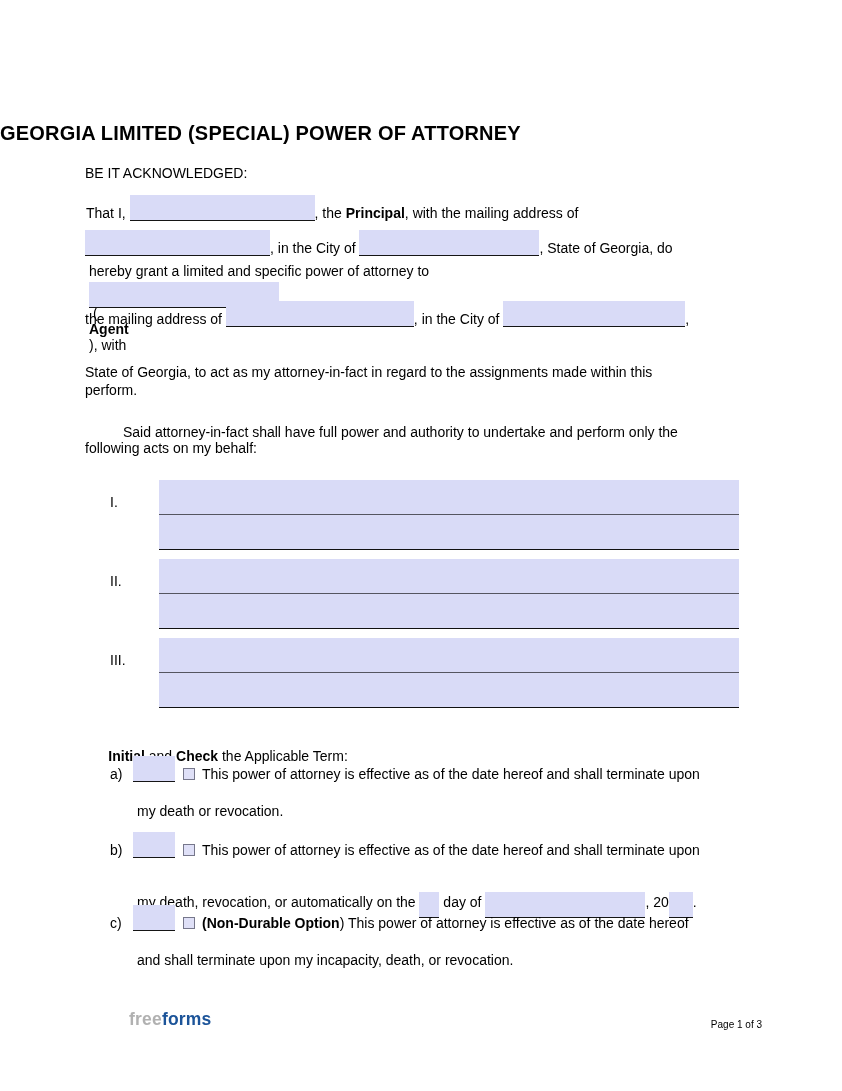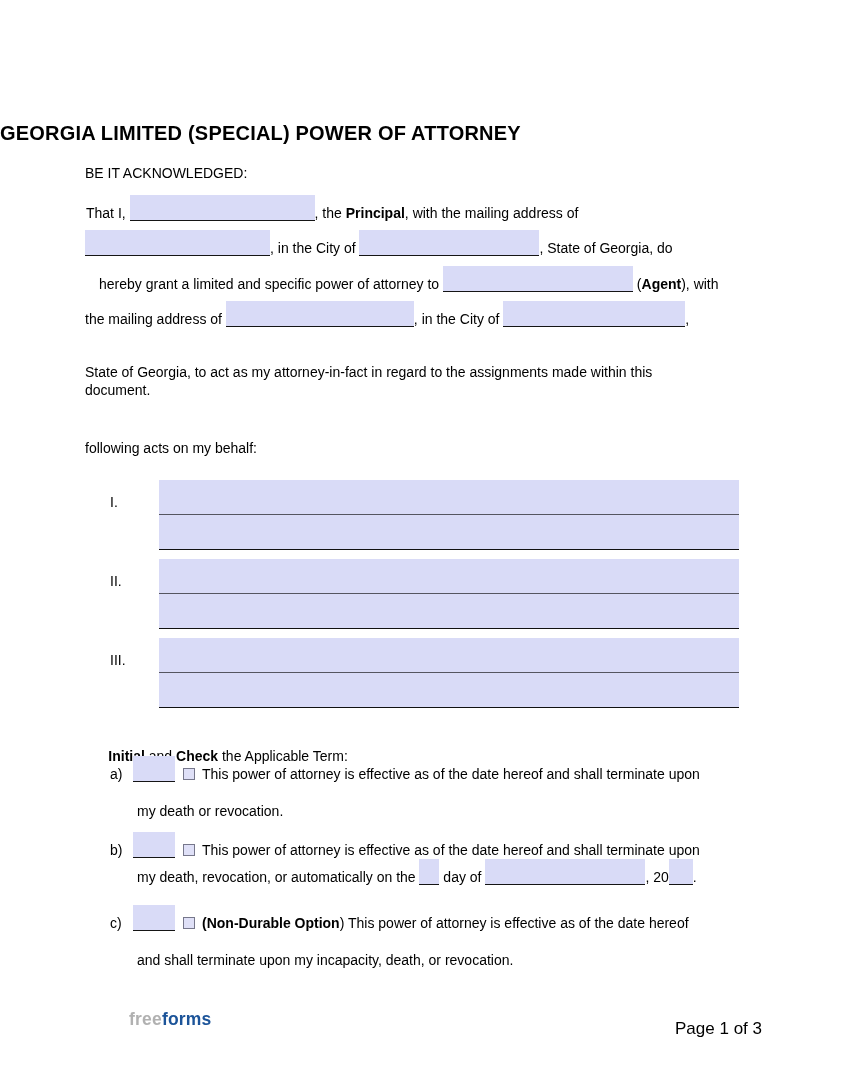--- a/index.html
+++ b/index.html
@@ -58,52 +58,53 @@
     border-bottom:1.6px solid #111111;
   }
   .act-midline{
     position:absolute;left:0;right:0;top:34px;
     border-top:1.2px solid #555560;
   }
   
   .logo{position:absolute;left:85px;top:1009px;font-size:17.5px;font-weight:bold;letter-spacing:.2px;margin-left:44px;}
   .logo .free{color:var(--logo-gray);}
   .logo .forms{color:var(--logo-blue);}
-  .page-indicator{position:absolute;right:80px;top:1019px;font-size:17px;padding-left:24px;}
+  .page-indicator{position:absolute;right:80px;top:1019px;font-size:10px;padding-left:24px;}
 </style>
 </head>
 <body>
 
 <div class="page">
 
   <div class="doc-title">GEORGIA LIMITED (SPECIAL) POWER OF ATTORNEY</div>
 
   <div class="content">
 
     <div class="abs" style="top:165px;left:0;">BE IT ACKNOWLEDGED:</div>
 
     <div class="abs fline" style="top:192px;left:1px;">
       <span class="t">That I, </span><span class="field" style="width:185px;"></span><span class="t">, the </span><span class="t b">Principal</span><span class="t">, with the mailing address of</span>
     </div>
 
     <div class="abs fline" style="top:227px;left:0;">
       <span class="field" style="width:185px;"></span><span class="t">, in the City of </span><span class="field" style="width:180px;"></span><span class="t">, State of Georgia, do</span>
     </div>
 
-    <div class="abs fline" style="top:263px;left:14px;">
+    <div class="abs fline" style="top:263px;left:4px;flex-direction:column;">
       <span class="t">hereby grant a limited and specific power of attorney to </span><span class="field" style="width:190px;"></span><span class="t"> (</span><span class="t b">Agent</span><span class="t">), with</span>
     </div>
 
     <div class="abs fline" style="top:298px;left:0;">
       <span class="t">the mailing address of </span><span class="field" style="width:188px;"></span><span class="t">, in the City of </span><span class="field" style="width:182px;"></span><span class="t">,</span>
     </div>
 
     <div class="abs" style="top:347px;left:0;margin-top:17px;">State of Georgia, to act as my attorney-in-fact in regard to the assignments made within this</div>
-    <div class="abs" style="top:382px;left:0;">document.</div>
+    <div class="abs" style="top:382px;left:0;">perform.</div>
 
+    <div class="abs" style="top:424px;left:38px;">Said attorney-in-fact shall have full power and authority to undertake and perform only the</div>
     <div class="abs" style="top:440px;left:0;">following acts on my behalf:</div>
 
   </div>
 
   <div class="act-row" style="left:85px;top:480px;">
     <div class="act-label">I.</div>
     <div class="act-field">
         <div class="act-midline"></div>
       </div>
   </div>
@@ -127,21 +128,21 @@
     </div>
 
     <div class="abs fline" style="top:753px;left:25px;">
       <span class="t" style="width:23px;">a)</span><span class="field" style="width:42px;"></span><span class="checkbox"></span><span class="t">This power of attorney is effective as of the date hereof and shall terminate upon</span>
     </div>
     <div class="abs" style="top:803px;left:52px;">my death or revocation.</div>
 
     <div class="abs fline" style="top:829px;left:25px;">
       <span class="t" style="width:23px;">b)</span><span class="field" style="width:42px;"></span><span class="checkbox"></span><span class="t">This power of attorney is effective as of the date hereof and shall terminate upon</span>
     </div>
-    <div class="abs fline" style="top:856px;left:52px;">
+    <div class="abs fline" style="top:888px;left:52px;align-items:center;">
       <span class="t">my death, revocation, or automatically on the </span><span class="field" style="width:20px;"></span><span class="t"> day of </span><span class="field" style="width:160px;"></span><span class="t">, 20</span><span class="field" style="width:24px;"></span><span class="t">.</span>
     </div>
 
     <div class="abs fline" style="top:902px;left:25px;">
       <span class="t" style="width:23px;">c)</span><span class="field" style="width:42px;"></span><span class="checkbox"></span><span class="t b"><span class="t">(</span><span class="t b">Non-Durable Option</span></span><span class="t">) This power of attorney is effective as of the date hereof</span>
     </div>
     <div class="abs" style="top:952px;left:52px;">and shall terminate upon my incapacity, death, or revocation.</div>
 
   </div>
 

